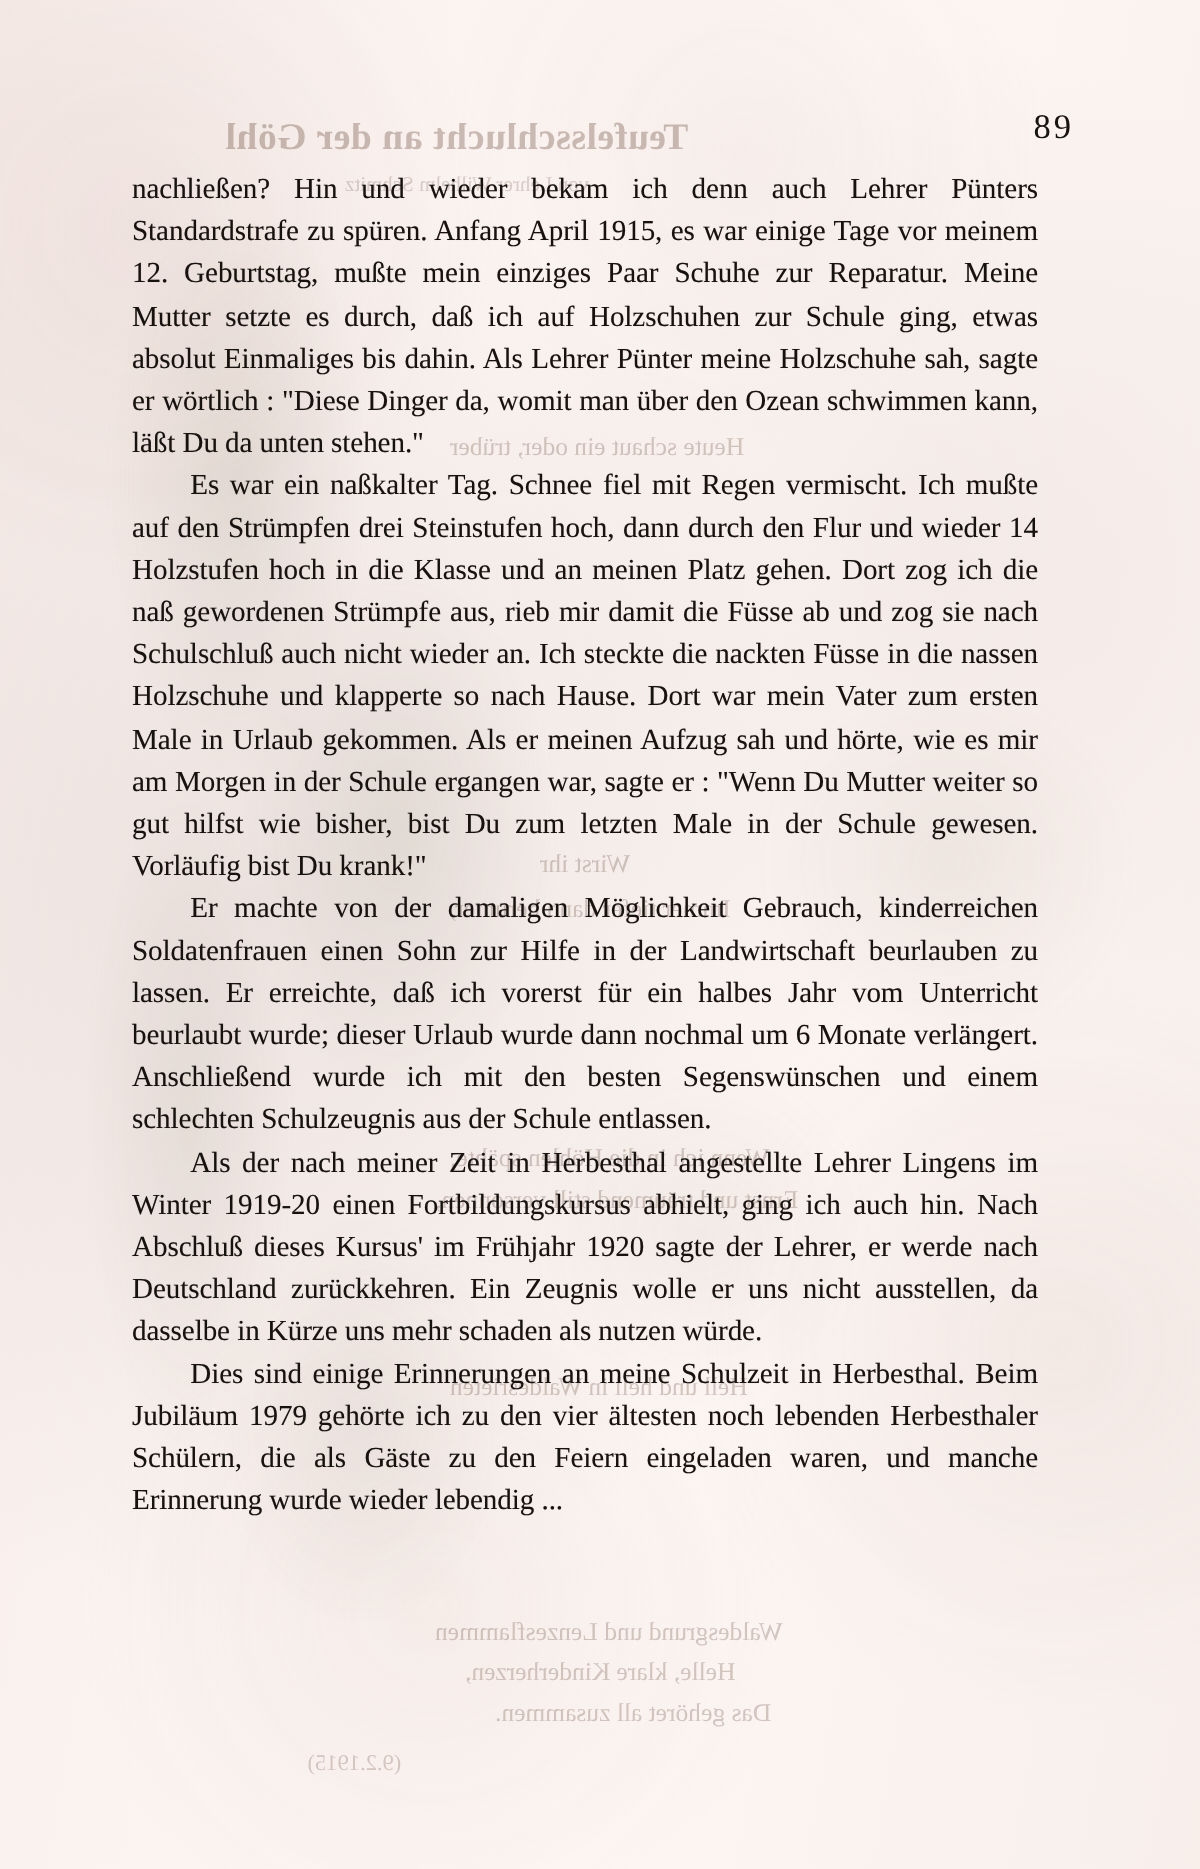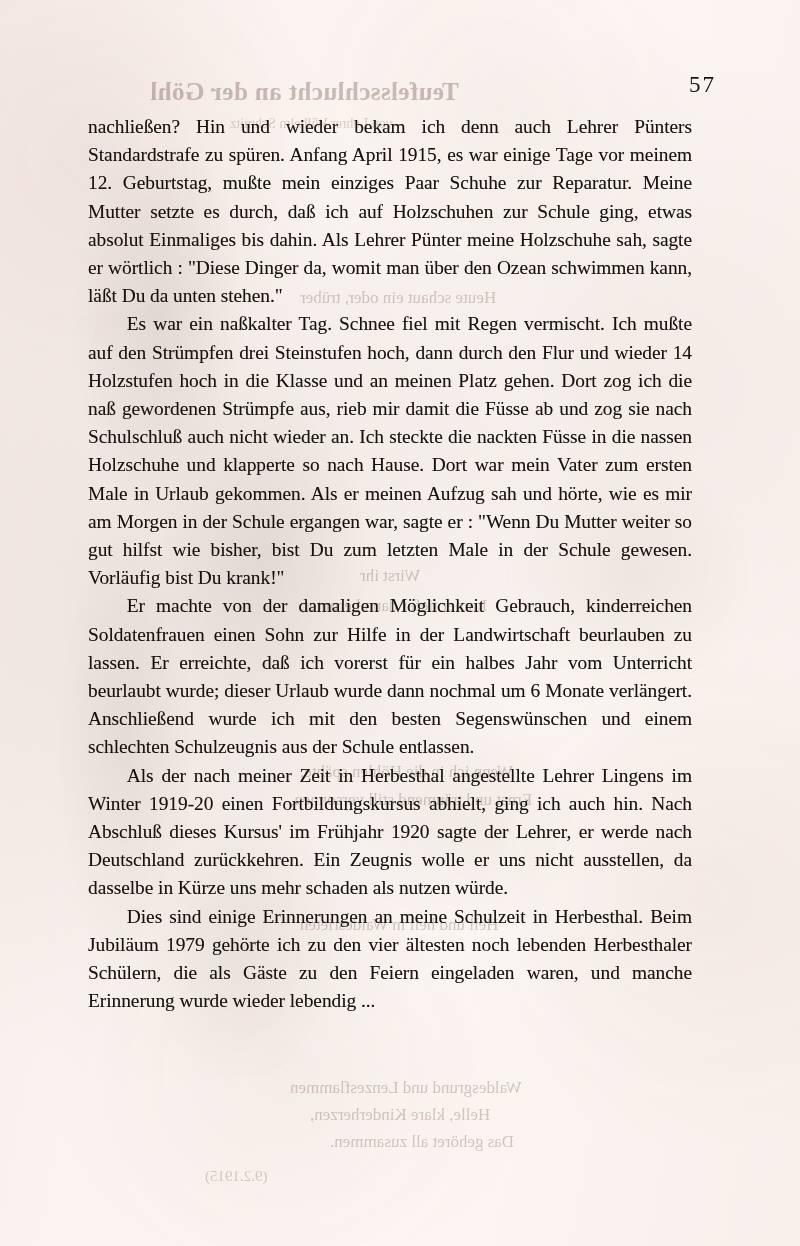--- a/index.html
+++ b/index.html
@@ -152,21 +152,21 @@
   <div class="showthrough-text st-verse" style="left:360px;top:566px;">Wirst ihr</div>
   <div class="showthrough-text st-verse" style="left:300px;top:596px;">Immer tiefer dann herunter,</div>
   <div class="showthrough-text st-verse" style="left:300px;top:762px;">Wenn ich in die Höhlen spähte,</div>
   <div class="showthrough-text st-verse" style="left:290px;top:790px;">Ernst und träumend still versonnen,</div>
   <div class="showthrough-text st-verse" style="left:300px;top:915px;">Hell und hell in Waldesrieten</div>
   <div class="showthrough-text st-verse" style="left:290px;top:1078px;">Waldesgrund und Lenzesflammen</div>
   <div class="showthrough-text st-verse" style="left:310px;top:1105px;">Helle, klare Kinderherzen,</div>
   <div class="showthrough-text st-verse" style="left:330px;top:1132px;">Das gehöret all zusammen.</div>
   <div class="showthrough-text st-date" style="left:205px;top:1168px;">(9.2.1915)</div>
 
-  <div class="folio">57</div>
+  <div class="folio">89</div>
 
   <div class="textblock">
     <p class="para">nachließen? Hin und wieder bekam ich denn auch Lehrer Pünters Standardstrafe zu spüren. Anfang April 1915, es war einige Tage vor meinem 12. Geburtstag, mußte mein einziges Paar Schuhe zur Reparatur. Meine Mutter setzte es durch, daß ich auf Holzschuhen zur Schule ging, etwas absolut Einmaliges bis dahin. Als Lehrer Pünter meine Holzschuhe sah, sagte er wörtlich : "Diese Dinger da, womit man über den Ozean schwimmen kann, läßt Du da unten stehen."</p>
     <p class="para">Es war ein naßkalter Tag. Schnee fiel mit Regen vermischt. Ich mußte auf den Strümpfen drei Steinstufen hoch, dann durch den Flur und wieder 14 Holzstufen hoch in die Klasse und an meinen Platz gehen. Dort zog ich die naß gewordenen Strümpfe aus, rieb mir damit die Füsse ab und zog sie nach Schulschluß auch nicht wieder an. Ich steckte die nackten Füsse in die nassen Holzschuhe und klapperte so nach Hause. Dort war mein Vater zum ersten Male in Urlaub gekommen. Als er meinen Aufzug sah und hörte, wie es mir am Morgen in der Schule ergangen war, sagte er : "Wenn Du Mutter weiter so gut hilfst wie bisher, bist Du zum letzten Male in der Schule gewesen. Vorläufig bist Du krank!"</p>
     <p class="para">Er machte von der damaligen Möglichkeit Gebrauch, kinderreichen Soldatenfrauen einen Sohn zur Hilfe in der Landwirtschaft beurlauben zu lassen. Er erreichte, daß ich vorerst für ein halbes Jahr vom Unterricht beurlaubt wurde; dieser Urlaub wurde dann nochmal um 6 Monate verlängert. Anschließend wurde ich mit den besten Segenswünschen und einem schlechten Schulzeugnis aus der Schule entlassen.</p>
     <p class="para">Als der nach meiner Zeit in Herbesthal angestellte Lehrer Lingens im Winter 1919-20 einen Fortbildungskursus abhielt, ging ich auch hin. Nach Abschluß dieses Kursus' im Frühjahr 1920 sagte der Lehrer, er werde nach Deutschland zurückkehren. Ein Zeugnis wolle er uns nicht ausstellen, da dasselbe in Kürze uns mehr schaden als nutzen würde.</p>
     <p class="para">Dies sind einige Erinnerungen an meine Schulzeit in Herbesthal. Beim Jubiläum 1979 gehörte ich zu den vier ältesten noch lebenden Herbesthaler Schülern, die als Gäste zu den Feiern eingeladen waren, und manche Erinnerung wurde wieder lebendig ...</p>
   </div>
 
 </div>

